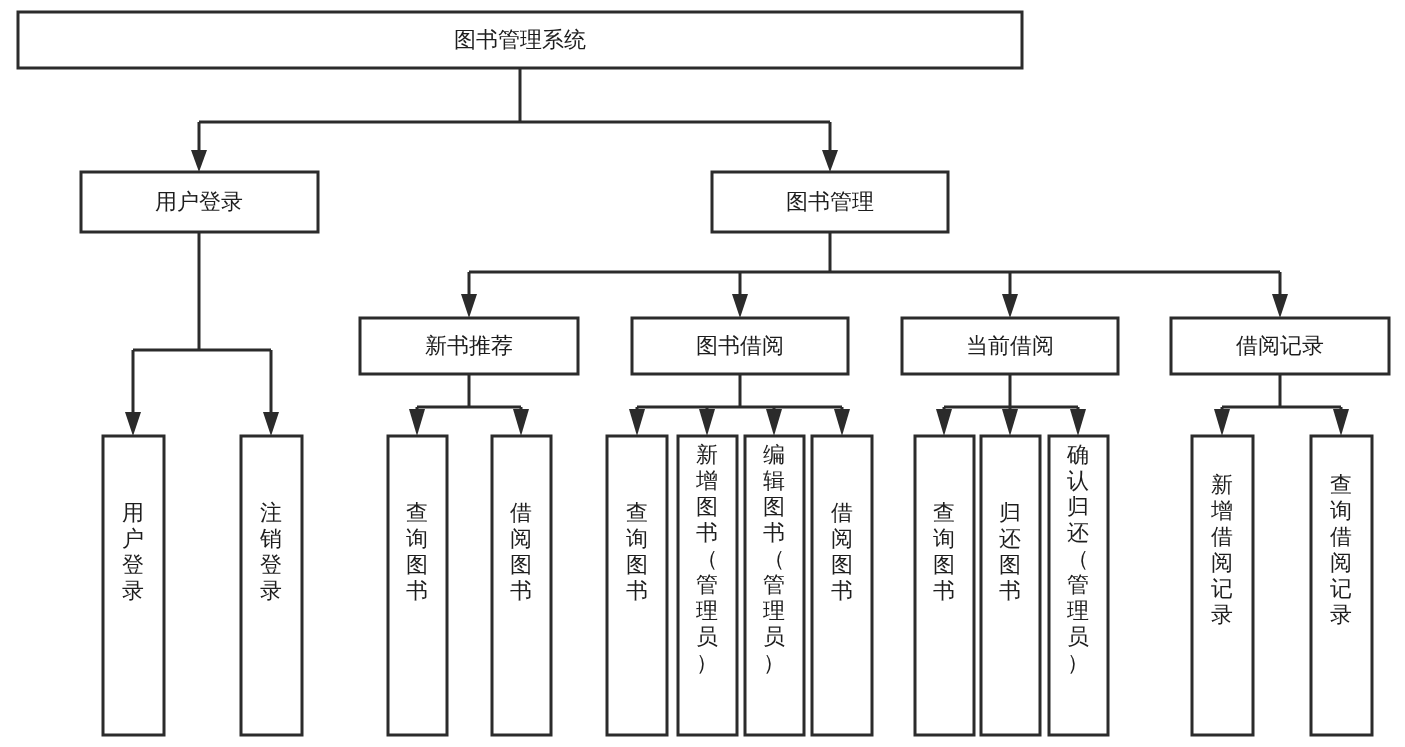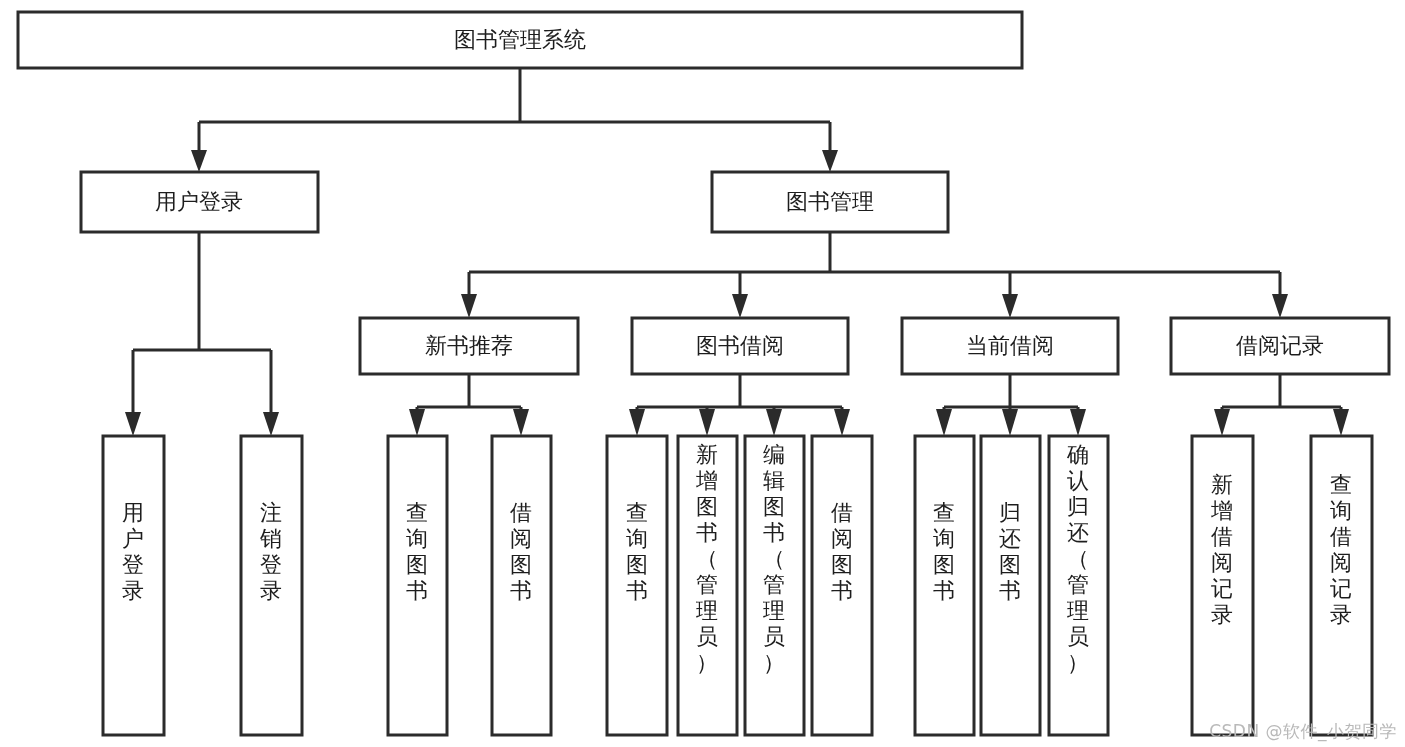--- a/index.html
+++ b/index.html
@@ -201,14 +201,13 @@
       <text class="vert-label"><tspan x="1222" y="492">新</tspan><tspan x="1222" y="518">增</tspan><tspan x="1222" y="544">借</tspan><tspan x="1222" y="570">阅</tspan><tspan x="1222" y="596">记</tspan><tspan x="1222" y="622">录</tspan></text>
     </g>
 
     <g>
       <rect class="node-box" x="1311" y="436" width="61" height="299"></rect>
       <text class="vert-label"><tspan x="1341" y="492">查</tspan><tspan x="1341" y="518">询</tspan><tspan x="1341" y="544">借</tspan><tspan x="1341" y="570">阅</tspan><tspan x="1341" y="596">记</tspan><tspan x="1341" y="622">录</tspan></text>
     </g>
 
   </svg>
 
-  <div class="watermark">CSDN @软件_小贺同学</div>
 </div>
 
 </body></html>

